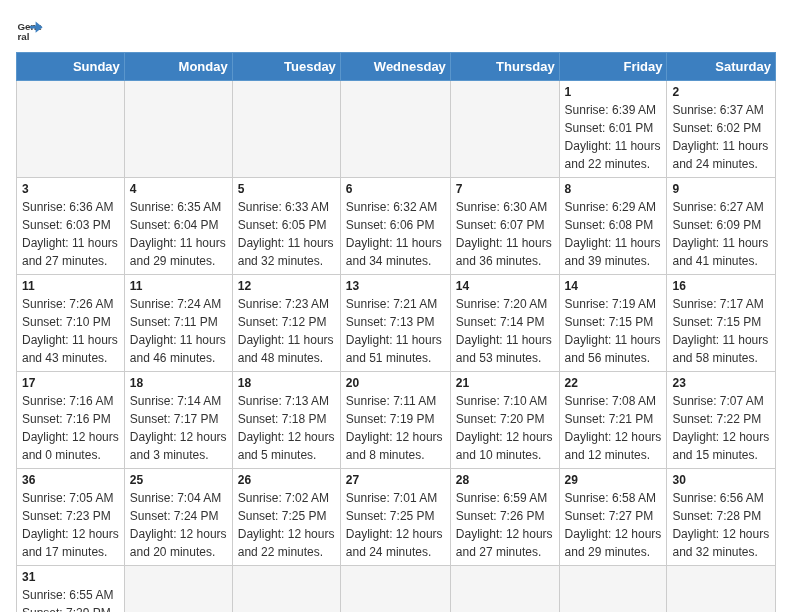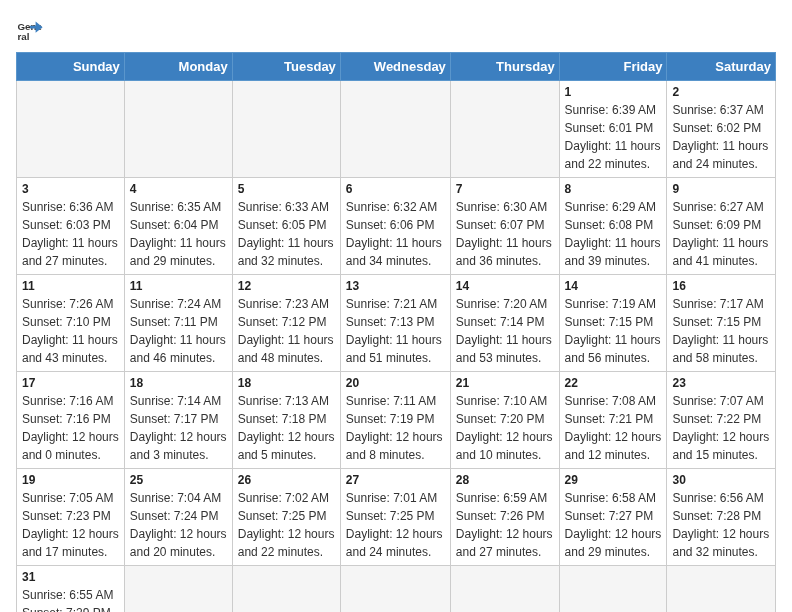--- a/index.html
+++ b/index.html
@@ -213,21 +213,21 @@
           <div class="day-number">22</div>
           <div class="day-info">Sunrise: 7:08 AM<br>Sunset: 7:21 PM<br>Daylight: 12 hours and 12 minutes.</div>
         </td>
         <td>
           <div class="day-number">23</div>
           <div class="day-info">Sunrise: 7:07 AM<br>Sunset: 7:22 PM<br>Daylight: 12 hours and 15 minutes.</div>
         </td>
       </tr>
       <tr>
         <td>
-          <div class="day-number">19</div>
+          <div class="day-number">36</div>
           <div class="day-info">Sunrise: 7:05 AM<br>Sunset: 7:23 PM<br>Daylight: 12 hours and 17 minutes.</div>
         </td>
         <td>
           <div class="day-number">25</div>
           <div class="day-info">Sunrise: 7:04 AM<br>Sunset: 7:24 PM<br>Daylight: 12 hours and 20 minutes.</div>
         </td>
         <td>
           <div class="day-number">26</div>
           <div class="day-info">Sunrise: 7:02 AM<br>Sunset: 7:25 PM<br>Daylight: 12 hours and 22 minutes.</div>
         </td>

